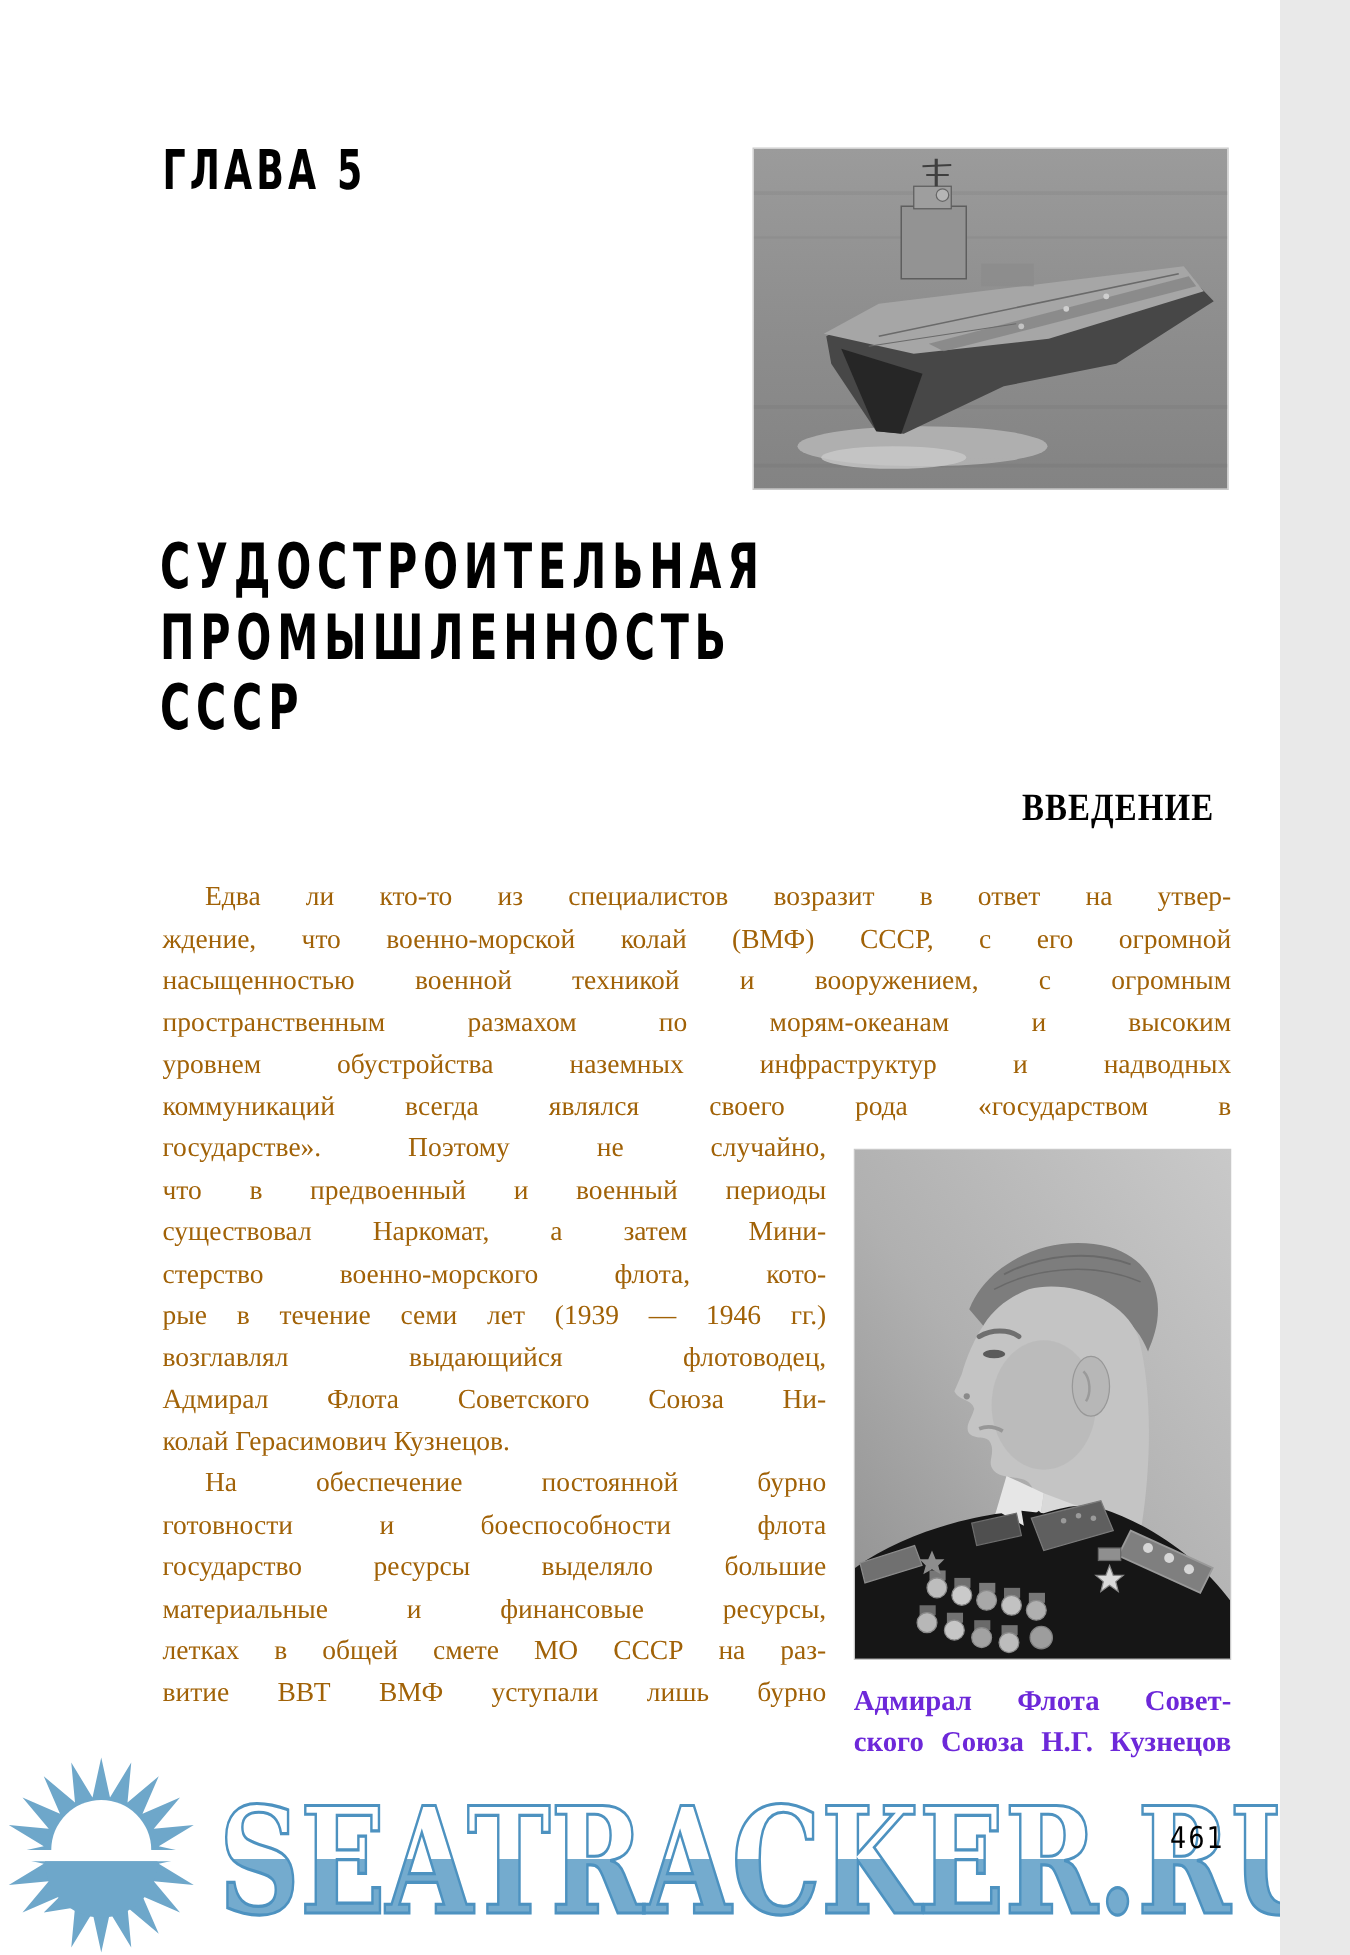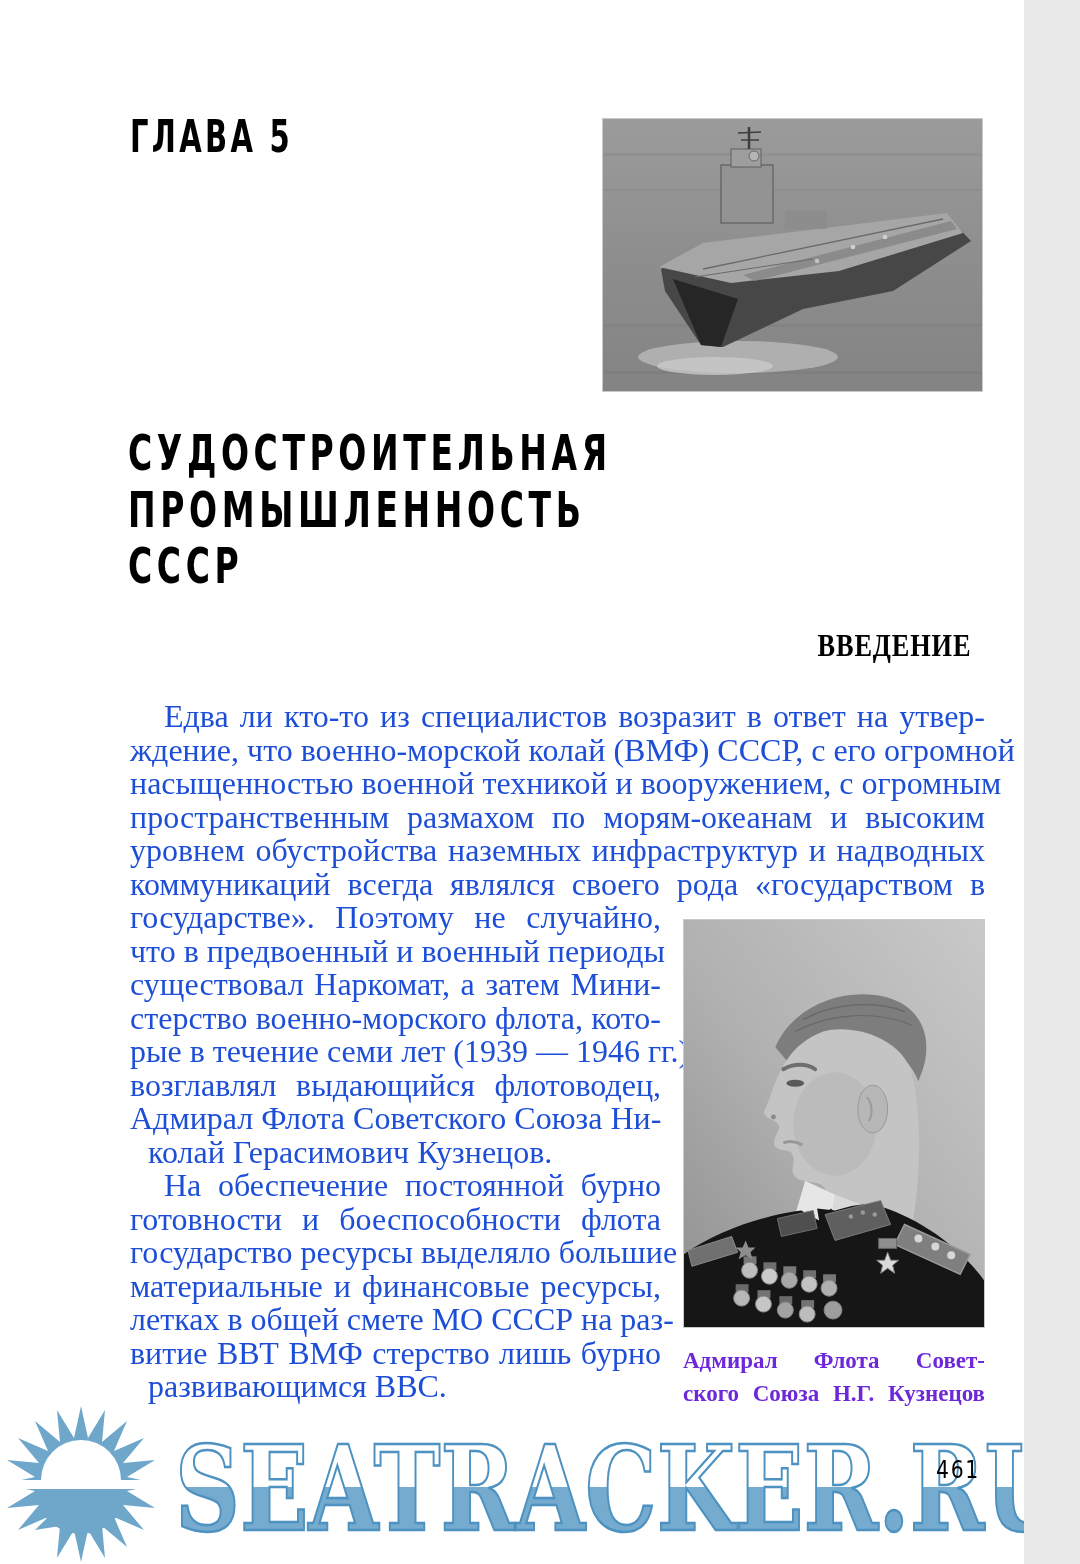--- a/index.html
+++ b/index.html
@@ -21,25 +21,25 @@
     transform-origin:left top;white-space:nowrap;
   }
   .section-heading-wrap{
     position:absolute;left:130px;top:628px;width:855px;text-align:right;
   }
   .section-heading{
     display:inline-block;font-family:"Liberation Serif",serif;font-weight:bold;
     font-size:31px;letter-spacing:1px;transform:scaleX(0.85);color:#000;
   }
   
-  .bodyblock{position:absolute;font-size:32px;line-height:33.5px;color:#1d4ed8;}
+  .bodyblock{position:absolute;font-size:22px;line-height:33.5px;color:#a16207;}
   .b-wide{left:130px;top:700px;width:855px;}
   .b-narrow{left:130px;top:901px;width:531px;}
   .bline{text-align:justify;text-align-last:justify;height:33.5px;white-space:nowrap;}
-  .bline.last{text-align:center;text-align-last:left;margin-left:18px;}
+  .bline.last{text-align:center;text-align-last:left;}
   .bline.indent{text-indent:34px;}
   
   .photo{position:absolute;border:1px solid #c9c9c9;box-sizing:border-box;}
   .carrier{left:602px;top:118px;width:381px;height:274px;}
   .portrait{left:683px;top:919px;width:302px;height:409px;}
   .photo svg{display:block;width:100%;height:100%;}
   
   .caption{
     position:absolute;left:683px;top:1344px;width:302px;
     font-weight:bold;font-size:23px;line-height:33px;color:#6d28d9;
@@ -124,22 +124,21 @@
     <div class="bline">стерство военно-морского флота, кото-</div>
     <div class="bline">рые в течение семи лет (1939 — 1946 гг.)</div>
     <div class="bline">возглавлял выдающийся флотоводец,</div>
     <div class="bline">Адмирал Флота Советского Союза Ни-</div>
     <div class="bline last">колай Герасимович Кузнецов.</div>
     <div class="bline indent">На обеспечение постоянной бурно</div>
     <div class="bline">готовности и боеспособности флота</div>
     <div class="bline">государство ресурсы выделяло большие</div>
     <div class="bline">материальные и финансовые ресурсы,</div>
     <div class="bline">летках в общей смете МО СССР на раз-</div>
-    <div class="bline">витие ВВТ ВМФ стерство лишь бурно</div>
-    <div class="bline last">развивающимся ВВС.</div>
+    <div class="bline">витие ВВТ ВМФ уступали лишь бурно</div>
   </div>
 
   <div class="photo portrait">
     <svg viewBox="0 0 302 409" preserveAspectRatio="none">
       <defs>
         <linearGradient id="pbg" x1="1" y1="0" x2="0" y2="1">
           <stop offset="0" stop-color="#c9c9c9"></stop>
             <stop offset="0.55" stop-color="#b0b0b0"></stop>
             <stop offset="1" stop-color="#8f8f8f"></stop>
         </linearGradient>

